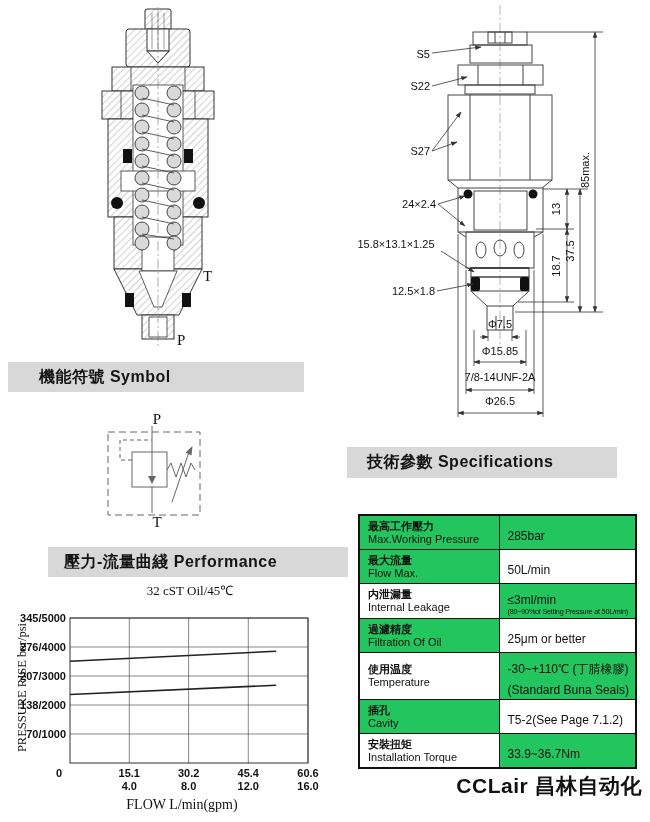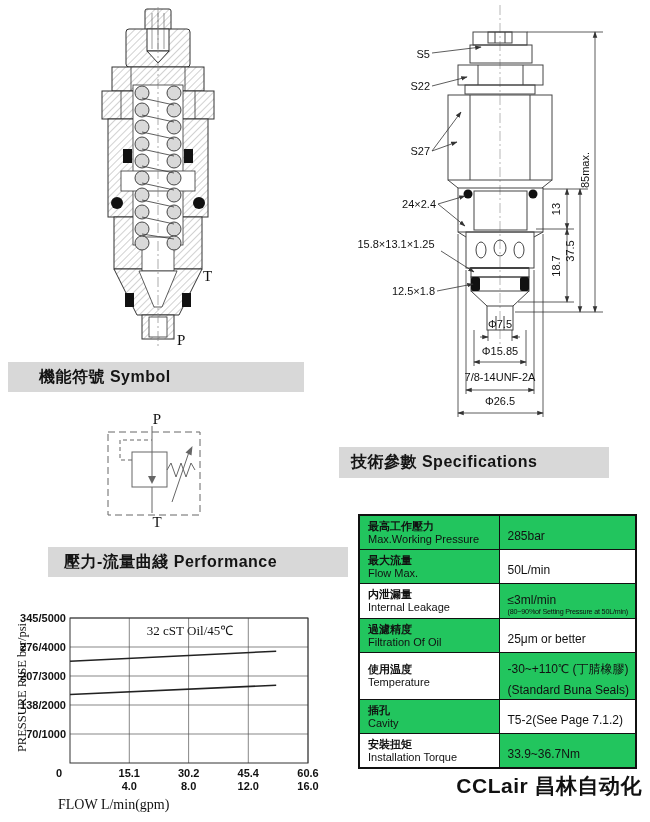--- a/index.html
+++ b/index.html
@@ -2,21 +2,21 @@
 <html><head>
 <meta charset="utf-8">
 <style>
   html,body{margin:0;padding:0;background:#fff;}
   body{width:650px;height:822px;position:relative;font-family:"Liberation Sans",sans-serif;color:#111;overflow:hidden;}
   .abs{position:absolute;}
   .hdr{background:#d8d8d8;color:#141414;font-weight:bold;font-size:16px;display:flex;align-items:center;padding-left:16px;box-sizing:border-box;letter-spacing:.5px;}
   .dimtext{font-size:11px;fill:#111;font-family:"Liberation Sans",sans-serif;}
   .porttext{font-family:"Liberation Serif",serif;font-size:15px;fill:#111;}
   .chart-title{font-family:"Liberation Serif",serif;font-size:13px;text-align:center;}
-  .chart-xlabel{font-family:"Liberation Serif",serif;font-size:14px;}
+  .chart-xlabel{font-family:"Liberation Serif",serif;font-size:14px;text-align:center;}
   .chart-ylabel{position:absolute;left:-63px;top:80px;width:150px;text-align:center;transform:rotate(-90deg);font-family:"Liberation Serif",serif;font-size:12.5px;}
   table.specs{border-collapse:collapse;width:277px;table-layout:fixed;}
   table.specs td{border:1px solid #111;padding:2px 6px 2px 8px;vertical-align:middle;height:29px;}
   table.specs{border:2px solid #111;}
   .zh{font-weight:bold;font-size:11px;line-height:13px;}
   .en{font-size:11px;line-height:13px;}
   .val{font-size:12px;line-height:13px;margin-top:8px;}
   .note{font-size:7.2px;line-height:9px;letter-spacing:-.2px;}
   .shaded{background:#22c55e;}
   .logo{font-size:21px;font-weight:bold;text-align:right;letter-spacing:.5px;}
@@ -212,21 +212,21 @@
     <polygon points="85.5,40.5 92.5,34 91.5,43.5" fill="#666" stroke="none"></polygon>
     <polyline points="32,48 20,48 20,28 52,28" stroke-dasharray="4 3"></polyline>
     <line x1="52" y1="75" x2="52" y2="101"></line>
   </g>
   <text class="porttext" x="57" y="12" text-anchor="middle">P</text>
   <text class="porttext" x="57" y="115" text-anchor="middle">T</text>
 </svg>
 
 <div class="abs hdr" style="left:8px;top:547px;width:300px;height:30px;margin-left:40px;">壓力-流量曲綫 Performance</div>
 
-<div class="abs chart-title" style="left:70px;top:581px;width:240px;margin-top:40px;">32 cST Oil/45℃</div>
+<div class="abs chart-title" style="left:70px;top:581px;width:240px;">32 cST Oil/45℃</div>
 
 <div class="abs" style="left:10px;top:600px;width:320px;height:195px;">
   <div class="chart-ylabel">PRESSURE RISE bar/psi</div>
   <svg id="chart-svg" width="320" height="195" viewBox="0 0 320 195">
       <line x1="60" y1="134" x2="298" y2="134" stroke="#555" stroke-width="0.7"></line>
       <line x1="60" y1="105" x2="298" y2="105" stroke="#555" stroke-width="0.7"></line>
       <line x1="60" y1="76" x2="298" y2="76" stroke="#555" stroke-width="0.7"></line>
       <line x1="60" y1="47" x2="298" y2="47" stroke="#555" stroke-width="0.7"></line>
       <line x1="60" y1="18" x2="298" y2="18" stroke="#555" stroke-width="0.7"></line>
       <line x1="119.30363036303629" y1="18" x2="119.30363036303629" y2="163" stroke="#555" stroke-width="0.7"></line>
@@ -248,21 +248,21 @@
       <text x="238.3036303630363" y="190" text-anchor="middle" font-size="11" font-weight="bold" fill="#111">12.0</text>
       <text x="298" y="177" text-anchor="middle" font-size="11" font-weight="bold" fill="#111">60.6</text>
       <text x="298" y="190" text-anchor="middle" font-size="11" font-weight="bold" fill="#111">16.0</text>
       <polyline points="60,61.289855072463766 266.18811881188117,51.20289855072464" fill="none" stroke="#222" stroke-width="1.6"></polyline>
       <polyline points="60,94.4927536231884 266.18811881188117,85.24637681159419" fill="none" stroke="#222" stroke-width="1.6"></polyline>
     </svg>
 </div>
 
 <div class="abs chart-xlabel" style="left:58px;top:797px;width:248px;">FLOW L/min(gpm)</div>
 
-<div class="abs hdr" style="left:339px;top:447px;width:270px;height:31px;padding-left:12px;">技術參數 Specifications</div>
+<div class="abs hdr" style="left:347px;top:447px;width:270px;height:31px;padding-left:20px;">技術參數 Specifications</div>
 
 <table class="specs abs" style="left:358px;top:514px;">
   <colgroup>
       <col style="width:140px">
       <col style="width:137px">
     </colgroup>
   <tbody>
       <tr>
         <td class="shaded">
           <div class="zh">最高工作壓力</div>

